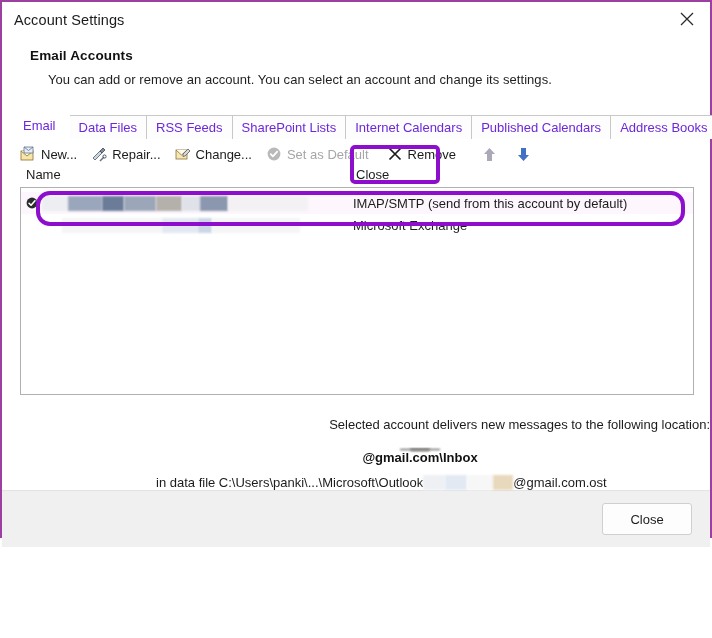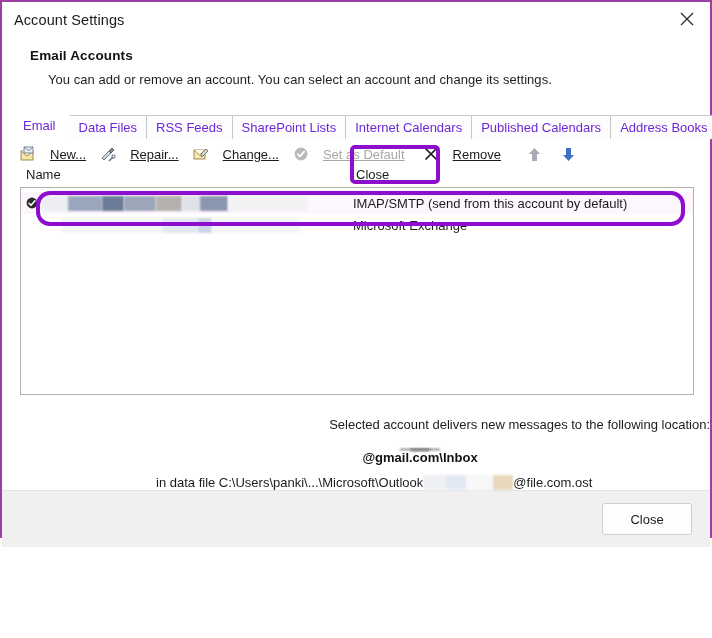--- a/index.html
+++ b/index.html
@@ -110,29 +110,28 @@
     margin: 4px 0 0 0;
     height: 34px;
     display: flex;
     align-items: center;
     padding-left: 16px;
     position: relative;
   }
   .tbtn {
     display: flex;
     align-items: center;
-    gap: 14px;
+    gap: 5px;
     font-size: 13px;
     color: #1b1b1b;
     padding: 3px 6px 3px 2px;
     margin-right: 6px;
     white-space: nowrap;
     cursor: default;
     position: relative;
-    text-decoration: underline;
   }
   .tbtn.disabled { color: #a6a6a6; }
   .tbtn .ico { width: 16px; height: 16px; display: block; flex: 0 0 16px; }
   .arrow-btn {
     width: 22px; height: 22px;
     display: flex; align-items: center; justify-content: center;
     margin-left: 2px;
   }
 
   
@@ -429,21 +428,21 @@
       <span class="blk" style="width:22px;background:#ddd9d0;"></span>
       <span>@gmail.com\Inbox</span>
     </div>
 
     <div id="delivery-line2">
       <span>in data file C:\Users\panki\...\Microsoft\Outlook</span>
       <span class="blk" style="width:22px;background:#eef0f4;"></span>
       <span class="blk" style="width:22px;background:#e3e9f3;"></span>
       <span class="blk" style="width:26px;background:#f7f7f7;"></span>
       <span class="blk" style="width:20px;background:#e8d9bd;"></span>
-      <span>@file.com.ost</span>
+      <span>@gmail.com.ost</span>
     </div>
   </div>
 
   <div id="spacer"></div>
 
   <div id="footer">
     <div id="close-button">Close</div>
   </div>
 
 </div>

